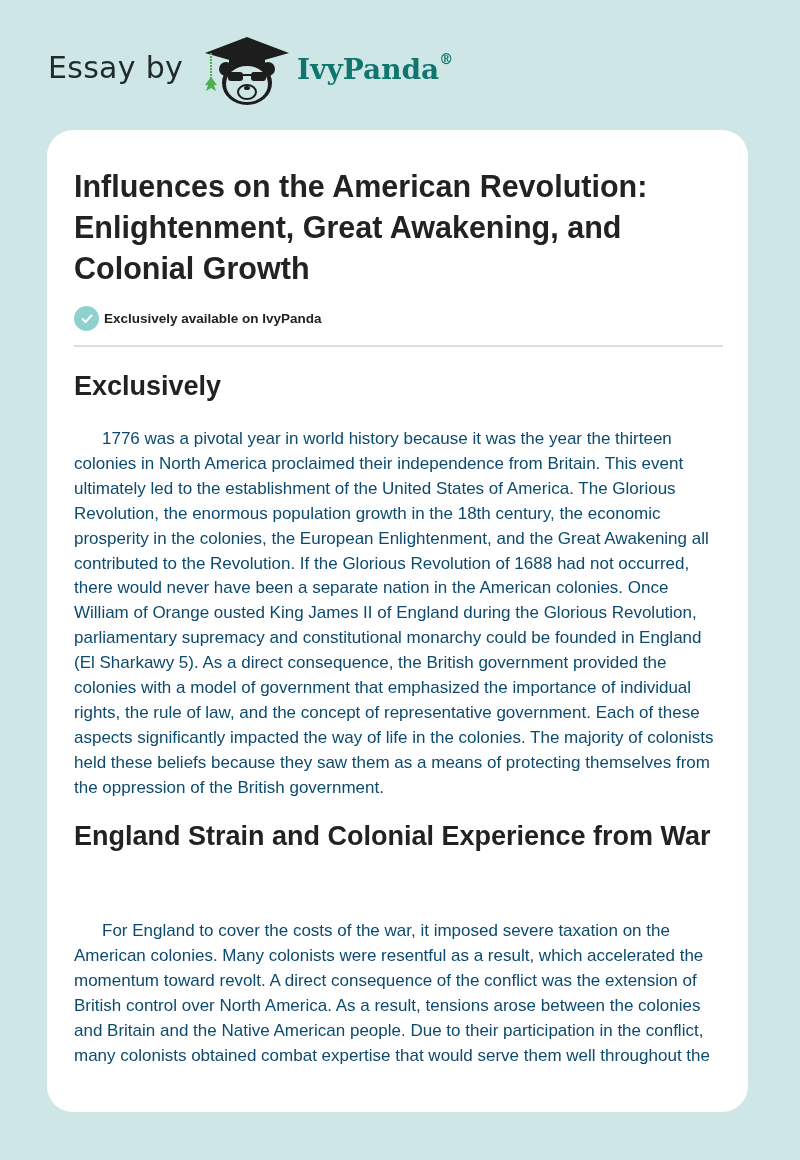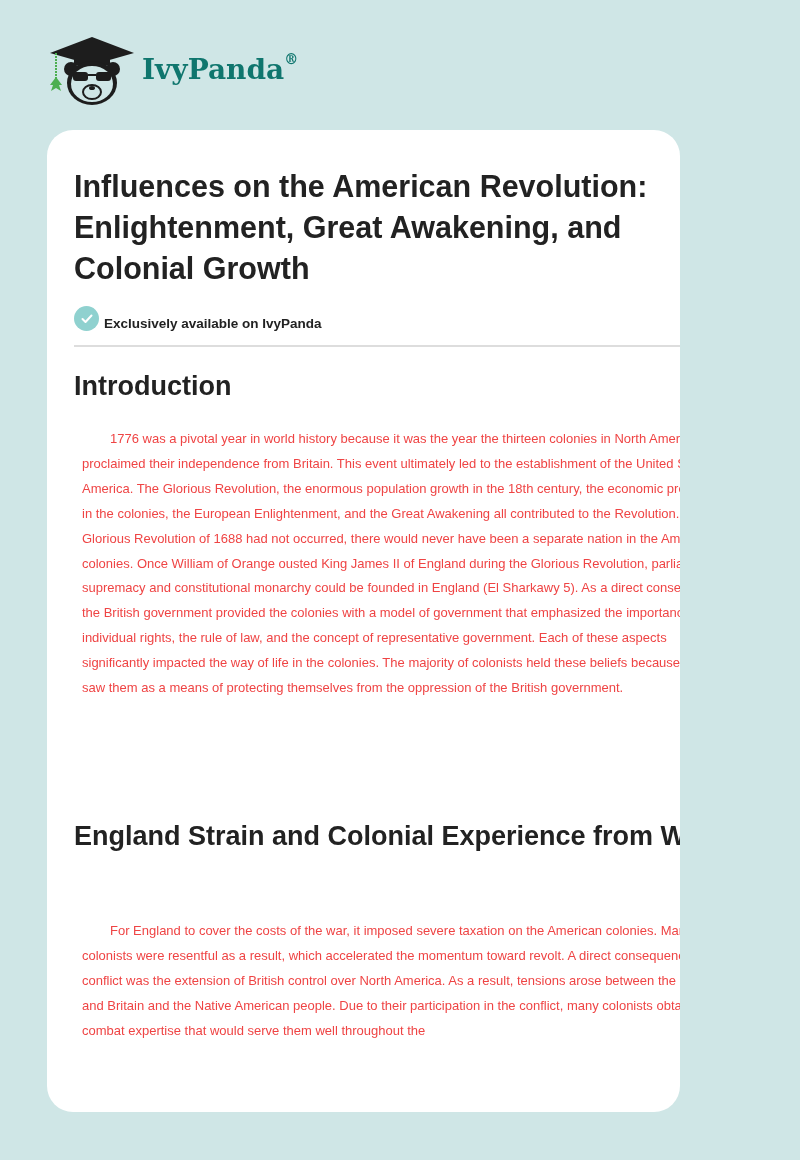--- a/index.html
+++ b/index.html
@@ -20,56 +20,57 @@
     margin-right: 20px; position: relative; top: -4px;
   }
   .logo-icon { width: 88px; height: 72px; margin-right: 6px; }
   .brand {
     font-family: "DejaVu Serif", serif; font-weight: bold;
     font-size: 28px; color: #0f766e; position: relative; top: -2px;
   }
   .brand sup { font-size: 14px; position: relative; top: -4px; }
   .card {
     position: absolute; left: 47px; top: 130px;
-    width: 633px; height: 982px;
+    width: 701px; height: 982px;
     background: #ffffff; border-radius: 26px; overflow: hidden;
   }
   .inner { position: absolute; left: 27px; top: 0; width: 650px; }
   h1 {
     margin: 0; position: absolute; top: 36px; left: 0; width: 650px;
     font-size: 30.5px; line-height: 41px; font-weight: bold; color: #222;
   }
   .exclusive {
     position: absolute; top: 176px; left: 0;
-    display: flex; align-items: flex-end;
+    display: flex; align-items: center;
   }
   .check {
     width: 25px; height: 25px; border-radius: 50%;
     background: #8fd1cf; display: flex; align-items: center; justify-content: center;
     margin-right: 5px;
   }
   .exclusive-text { font-size: 13.5px; font-weight: bold; color: #222; }
   .divider {
     position: absolute; top: 215px; left: 0; width: 649px;
     height: 2px; background: #dddddd;
   }
   h2 {
     margin: 0; position: absolute; left: 0; width: 650px;
     font-size: 27px; line-height: 42px; font-weight: bold; color: #222;
   }
   p {
-    margin: 0; position: absolute; left: 8px; width: 652px;
-    font-size: 13px; line-height: 24.9px; color: #ef4444;
+    margin: 0; position: absolute; left: 0; width: 652px;
+    font-size: 17px; line-height: 24.9px; color: #0c4a6e;
     text-indent: 28px;
   }
 </style>
 </head>
 <body>
 
 <div class="header">
+  <span class="essay-by">Essay by</span>
   <svg class="logo-icon" viewBox="0 0 88 72">
 
     <polygon points="44,2 86,18 44,30 2,18" fill="#1d1d1d"></polygon>
     <rect x="26" y="20" width="36" height="10" fill="#1d1d1d"></rect>
 
     <line x1="8" y1="18" x2="8" y2="46" stroke="#4caf50" stroke-width="2" stroke-dasharray="2,1"></line>
     <path d="M2,50 L8,42 L14,50 L11,50 L13,56 L8,53 L3,56 L5,50 Z" fill="#4caf50"></path>
 
     <circle cx="23" cy="34" r="7" fill="#1d1d1d"></circle>
     <circle cx="65" cy="34" r="7" fill="#1d1d1d"></circle>
@@ -94,19 +95,19 @@
       <span class="check">
         <svg width="12" height="10" viewBox="0 0 12 10">
             <path d="M1.5,5 L4.5,8 L10.5,1.5" fill="none" stroke="#ffffff" stroke-width="2" stroke-linecap="round" stroke-linejoin="round"></path>
           </svg>
       </span>
       <span class="exclusive-text">Exclusively available on IvyPanda</span>
     </div>
 
     <div class="divider"></div>
 
-    <h2 style="top:235px;">Introduction</h2>
+    <h2 style="top:235px;">Exclusively</h2>
     <p style="top:297px;">1776 was a pivotal year in world history because it was the year the thirteen colonies in North America proclaimed their independence from Britain. This event ultimately led to the establishment of the United States of America. The Glorious Revolution, the enormous population growth in the 18th century, the economic prosperity in the colonies, the European Enlightenment, and the Great Awakening all contributed to the Revolution. If the Glorious Revolution of 1688 had not occurred, there would never have been a separate nation in the American colonies. Once William of Orange ousted King James II of England during the Glorious Revolution, parliamentary supremacy and constitutional monarchy could be founded in England (El Sharkawy 5). As a direct consequence, the British government provided the colonies with a model of government that emphasized the importance of individual rights, the rule of law, and the concept of representative government. Each of these aspects significantly impacted the way of life in the colonies. The majority of colonists held these beliefs because they saw them as a means of protecting themselves from the oppression of the British government.</p>
 
     <h2 style="top:685px;">England Strain and Colonial Experience from War</h2>
     <p style="top:789px;">For England to cover the costs of the war, it imposed severe taxation on the American colonies. Many colonists were resentful as a result, which accelerated the momentum toward revolt. A direct consequence of the conflict was the extension of British control over North America. As a result, tensions arose between the colonies and Britain and the Native American people. Due to their participation in the conflict, many colonists obtained combat expertise that would serve them well throughout the</p>
   </div>
 </div>
 
 </body></html>

